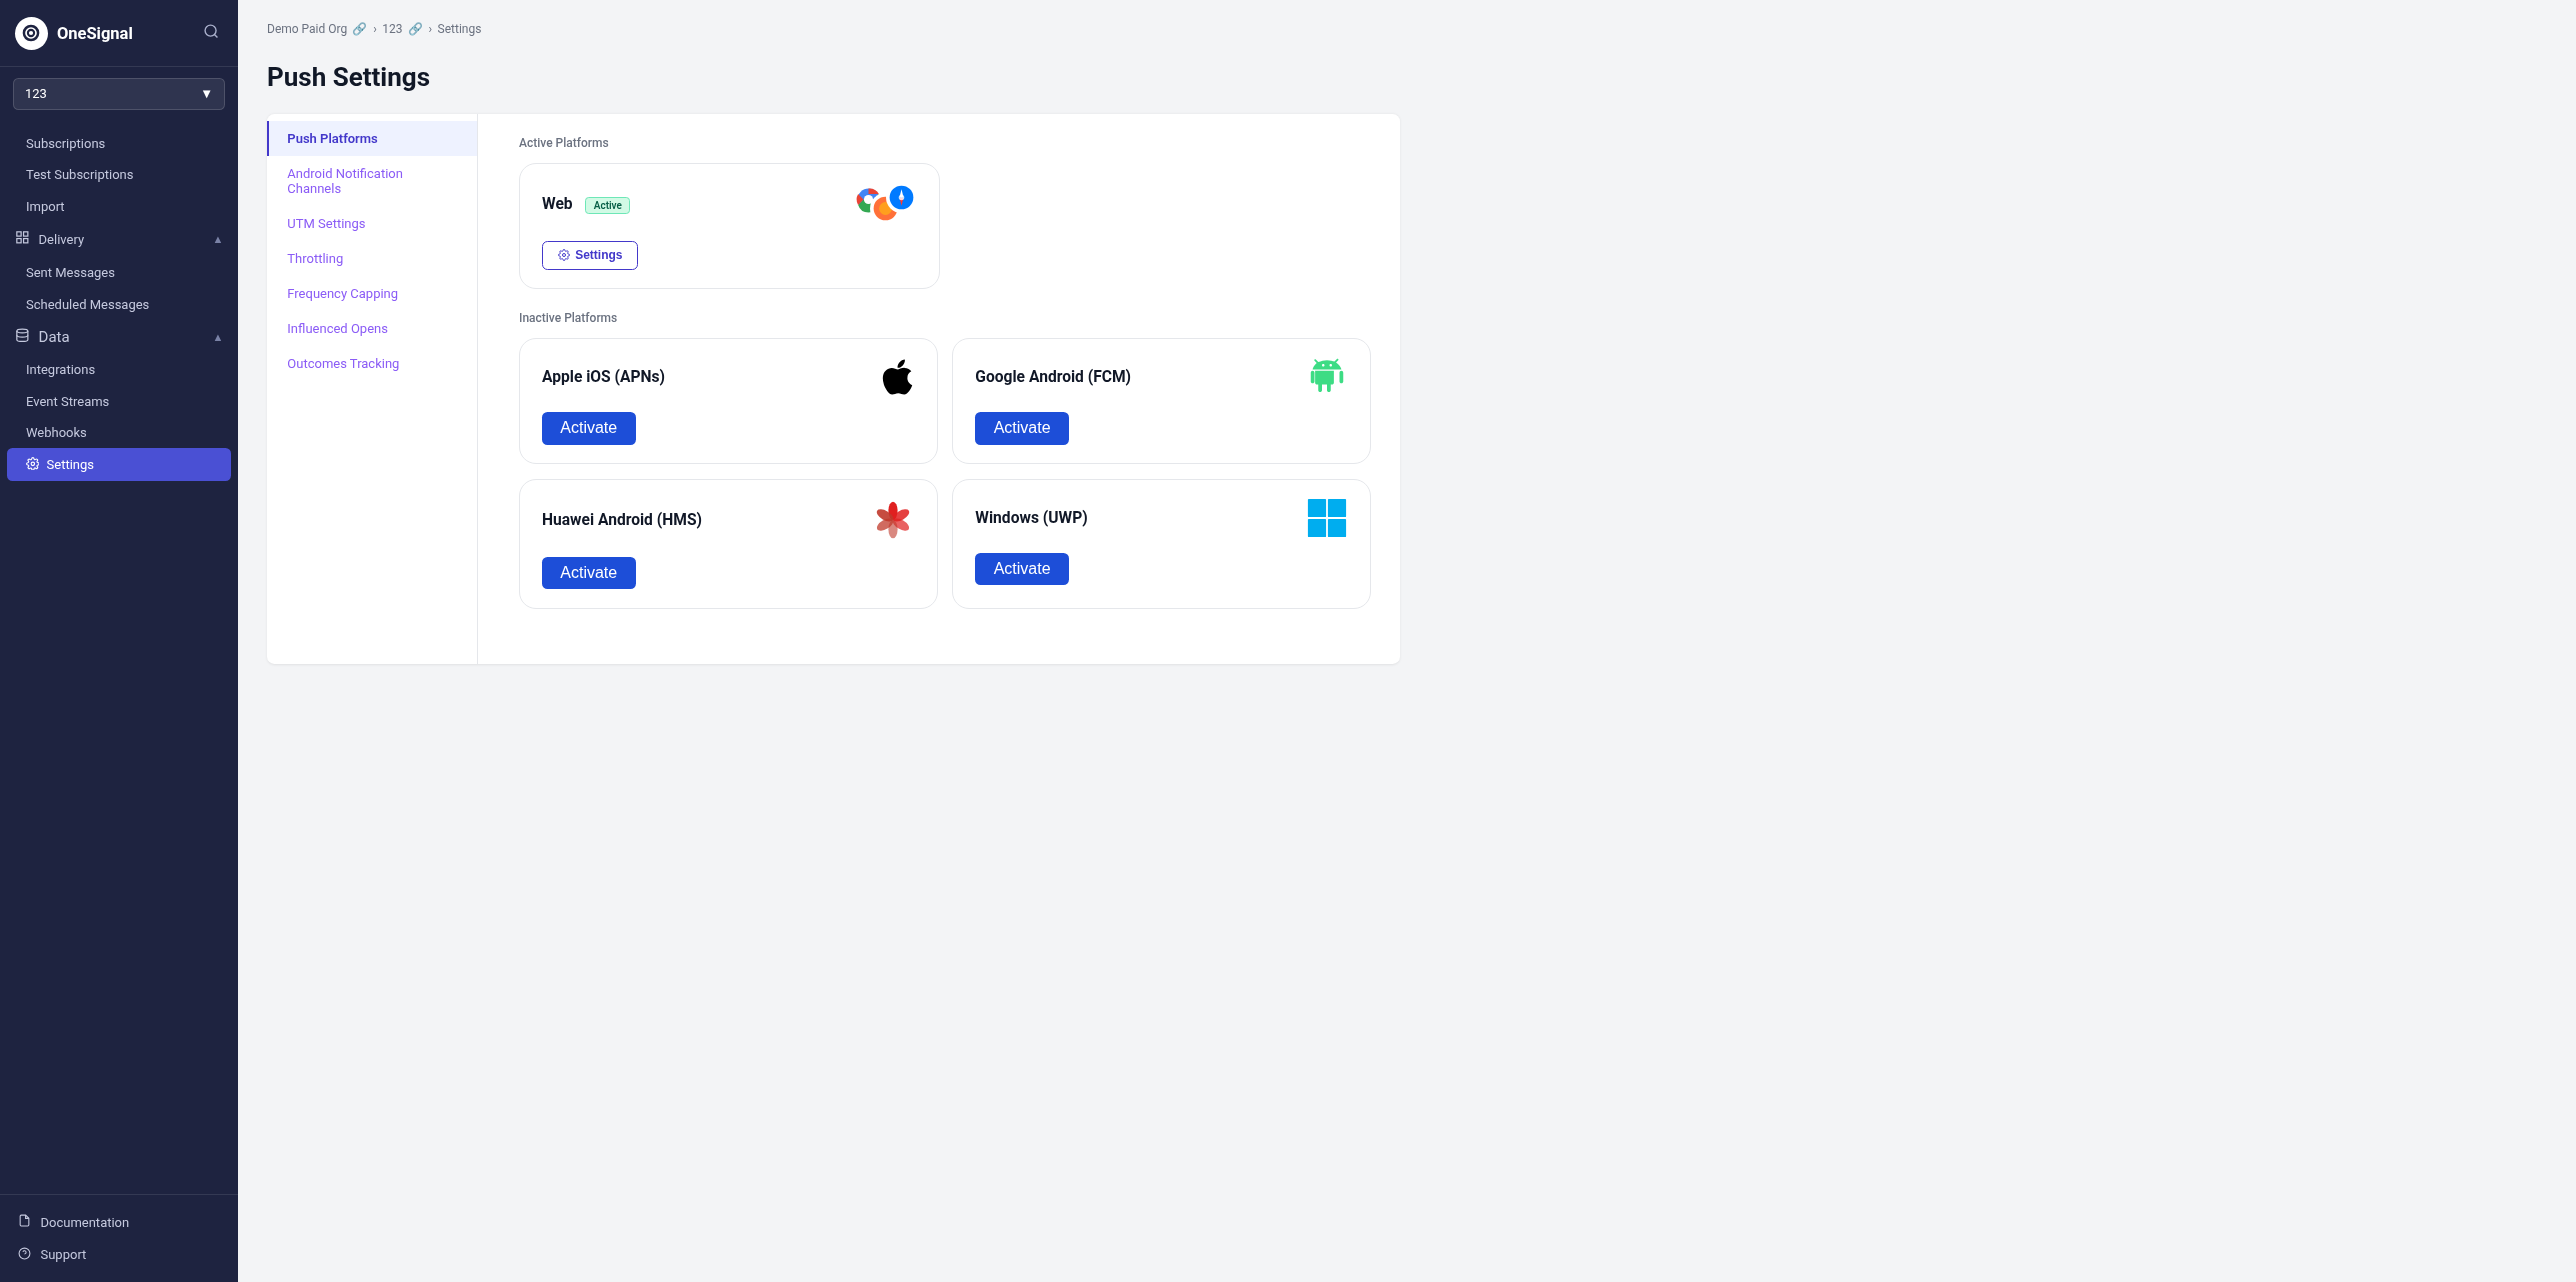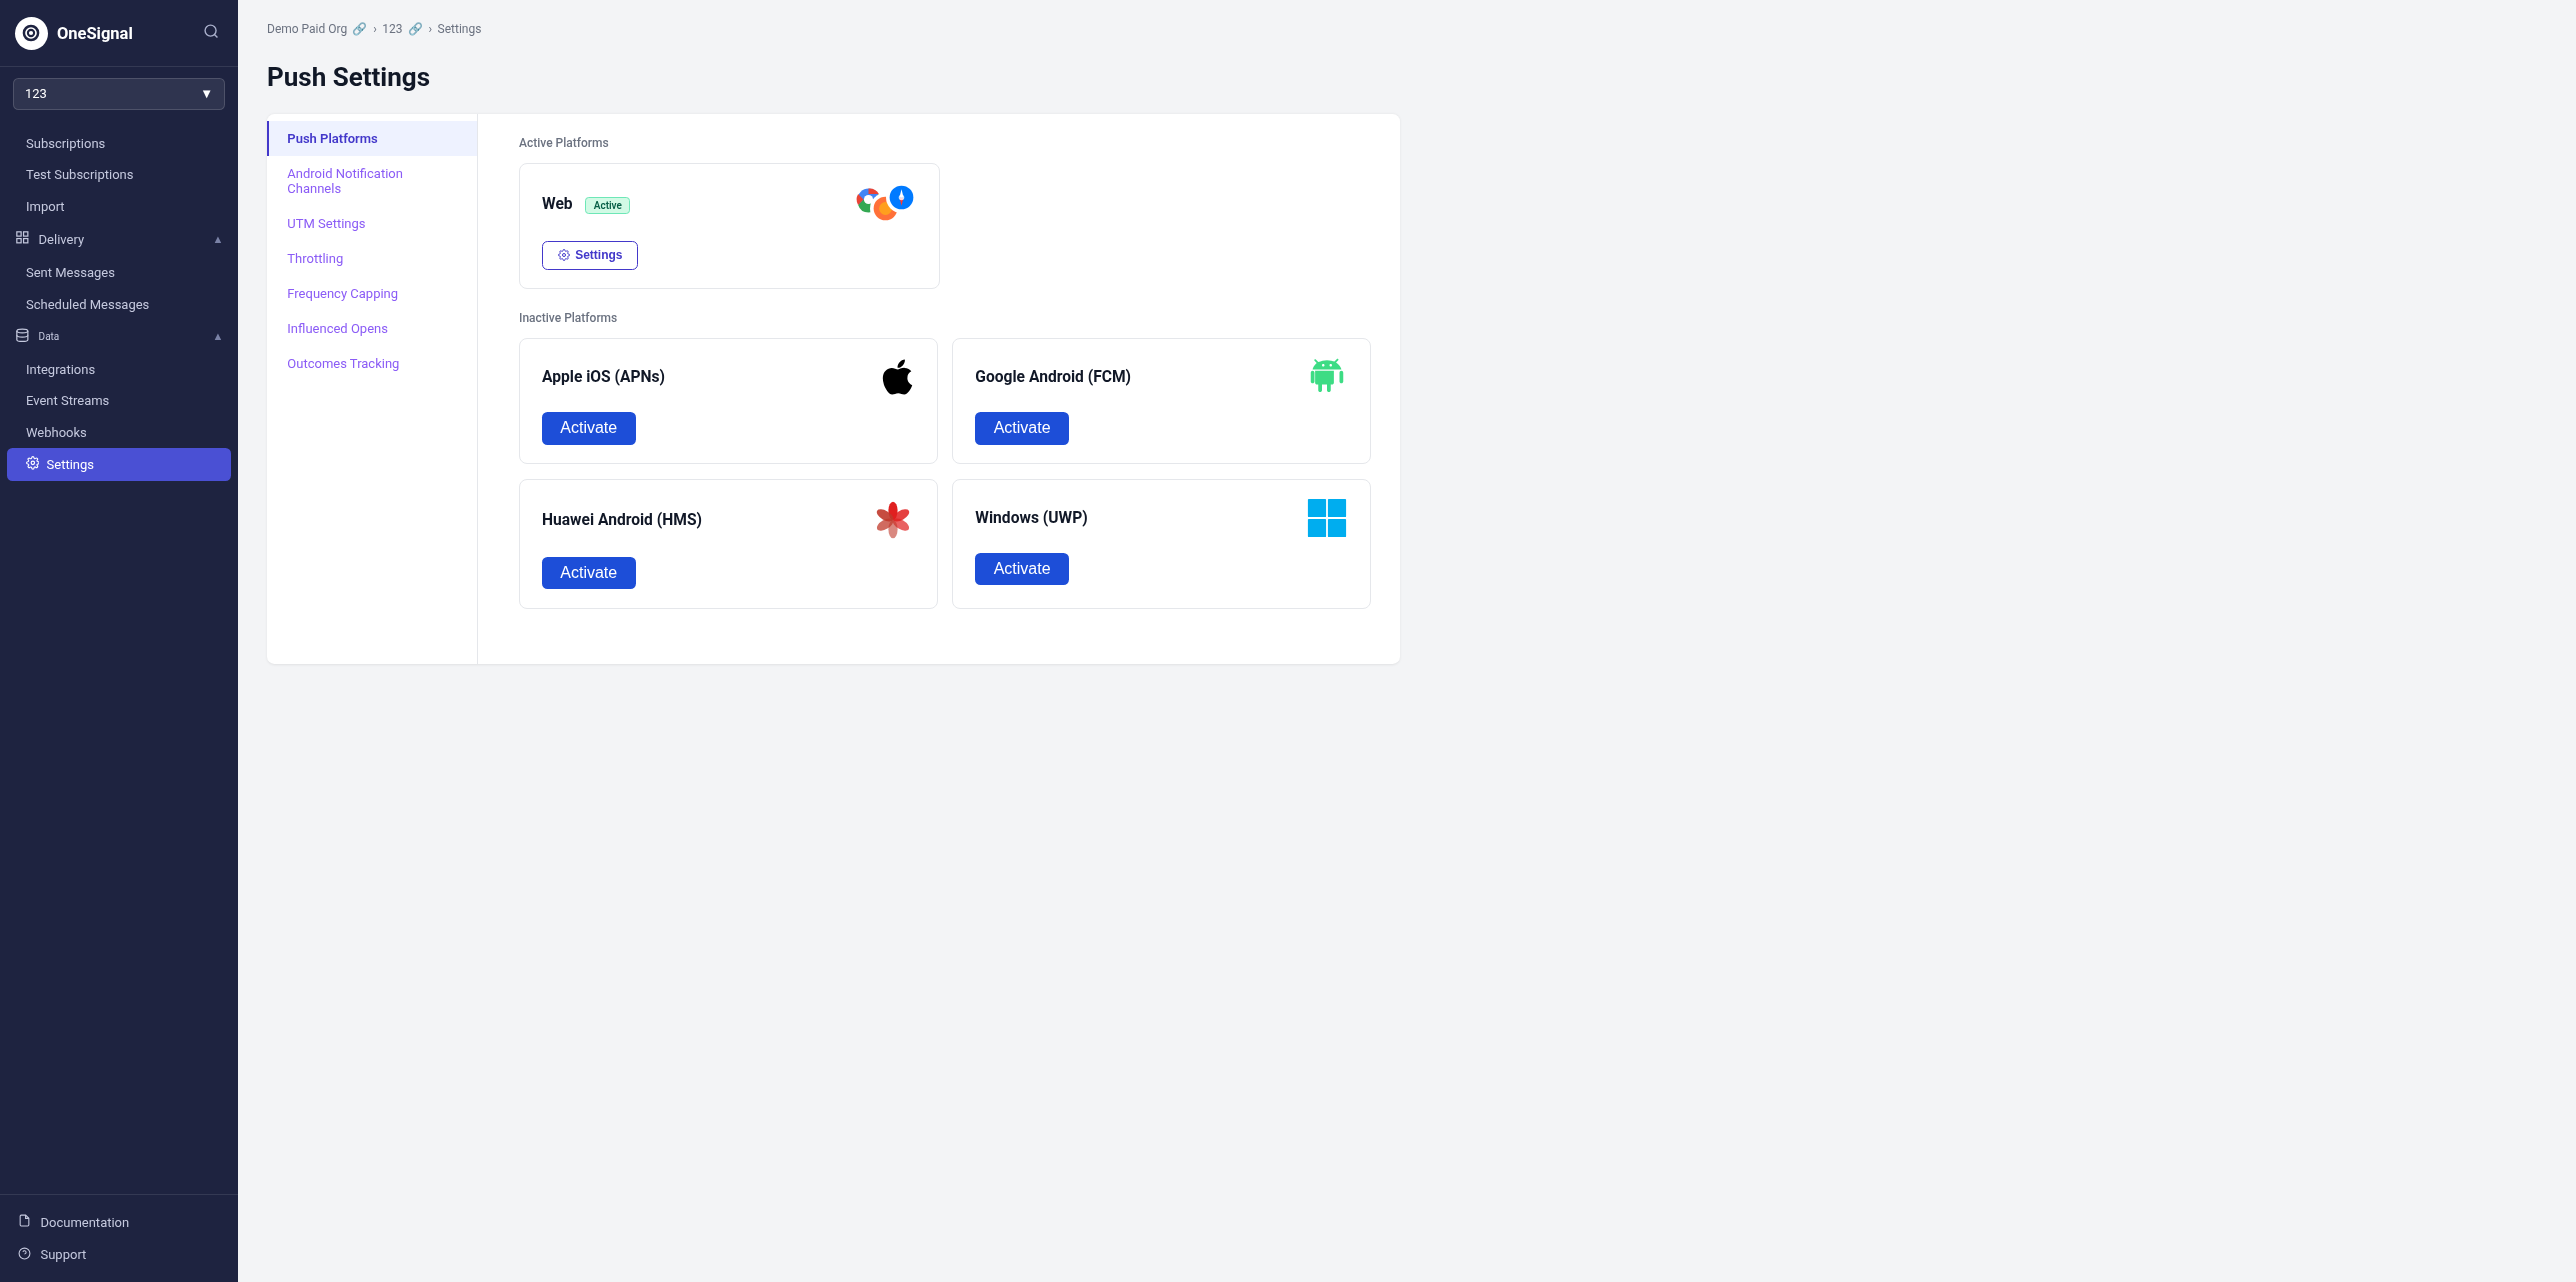--- a/index.html
+++ b/index.html
@@ -171,21 +171,21 @@
     
     .section-label {
       font-size: 12px;
       color: #6b7280;
       font-weight: 500;
       margin-bottom: 13px;
     }
     .platform-card {
       background: #fff;
       border: 0.9px solid #e5e7eb;
-      border-radius: 8px;
+      border-radius: 17px;
       padding: 18.3px 22px;
       display: flex;
       flex-direction: column;
       gap: 14.7px;
     }
     .platform-card-header {
       display: flex;
       align-items: center;
       justify-content: space-between;
     }
@@ -299,21 +299,21 @@
     </div>
 
     <div class="sidebar-parent-item">
       <span>
         <svg width="14.7" height="14.7" viewBox="0 0 24 24" fill="none" stroke="#c5c9de" stroke-width="2">
           <ellipse cx="12" cy="5" rx="9" ry="3"></ellipse>
             <path d="M21 12c0 1.66-4 3-9 3s-9-1.34-9-3"></path>
           <path d="M3 5v14c0 1.66 4 3 9 3s9-1.34 9-3V5"></path>
         </svg>
       </span>
-      <span style="color:#c5c9de;font-size:10px;">Data</span>
+      <span style="color:#c5c9de;font-size:15px;">Data</span>
       <span class="chevron" style="color:#7a82a6;margin-left:auto;">▲</span>
     </div>
     <div class="sidebar-item">
       <span>Integrations</span>
     </div>
     <div class="sidebar-item">
       <span>Event Streams</span>
     </div>
     <div class="sidebar-item">
       <span>Webhooks</span>

